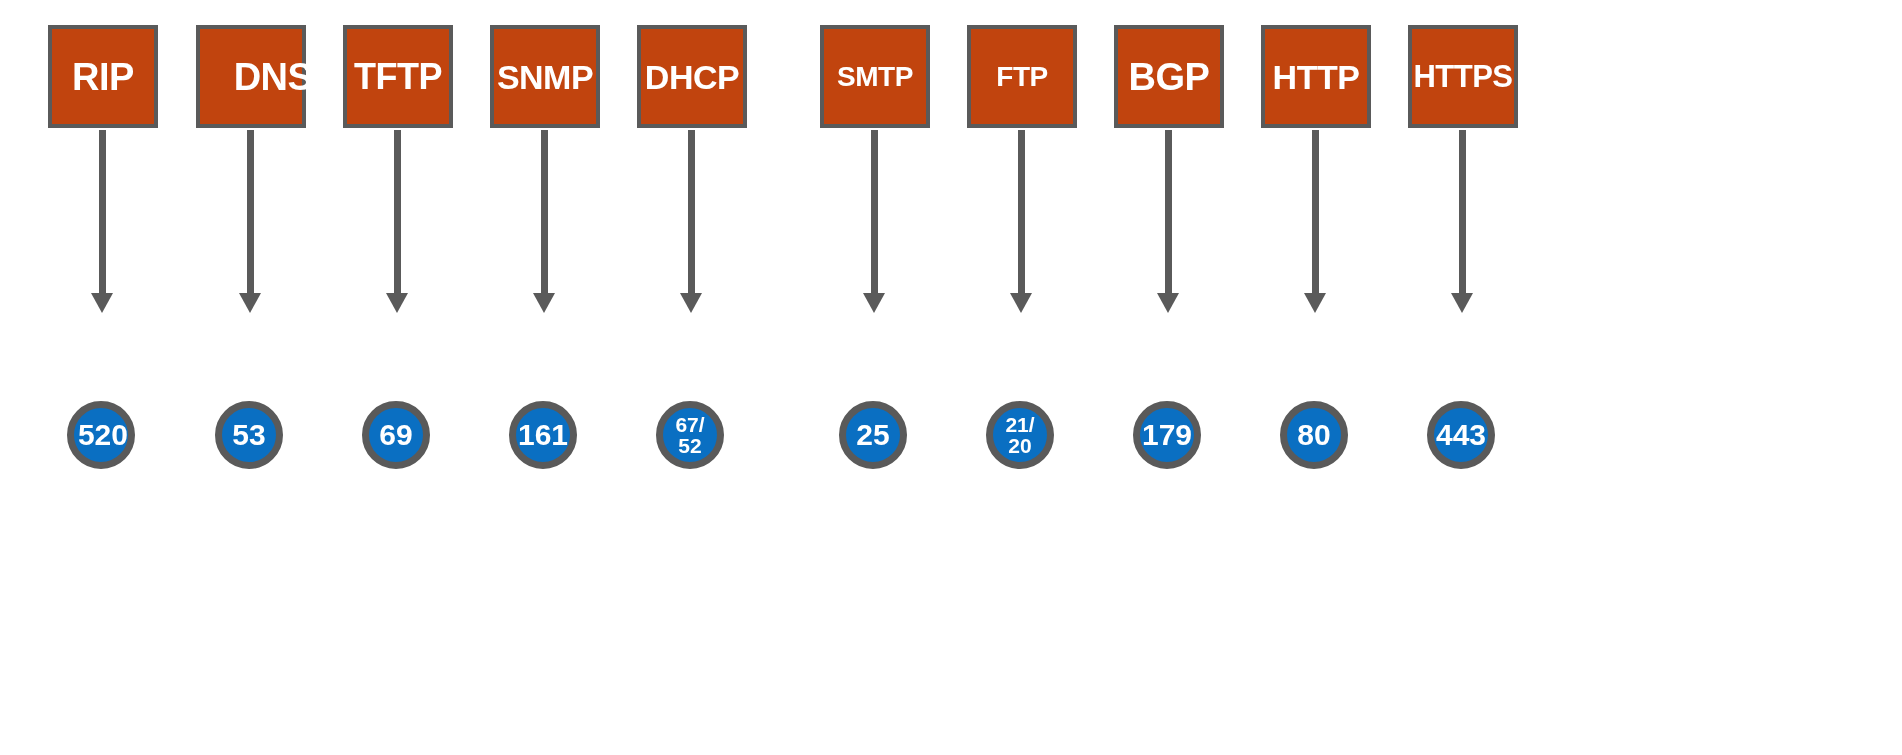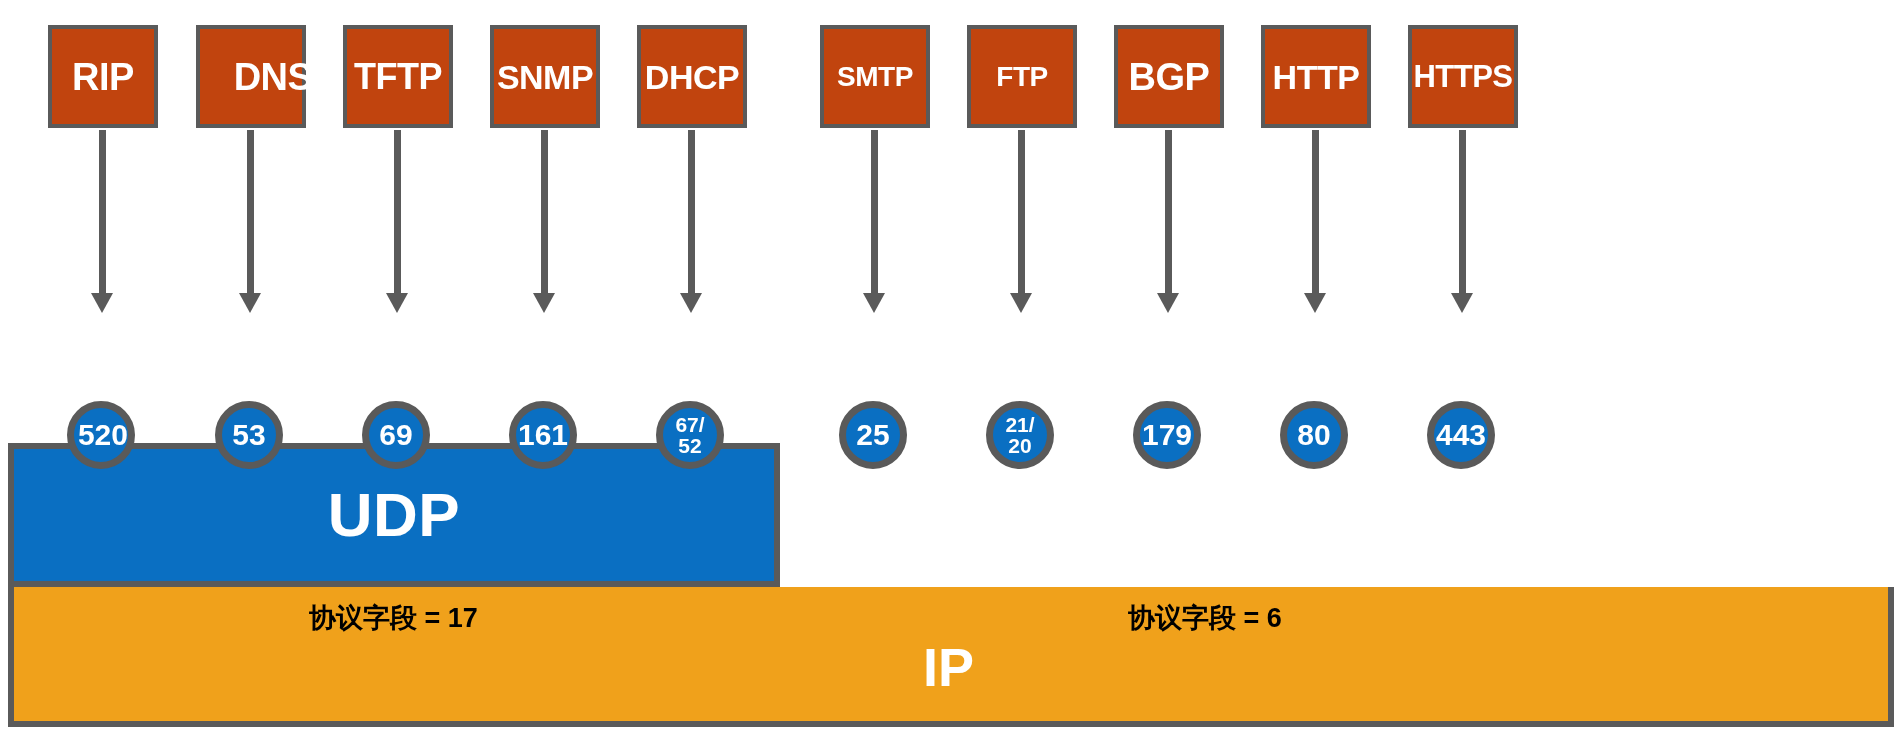--- a/index.html
+++ b/index.html
@@ -178,29 +178,21 @@
     <div class="arrow-shaft" style="left:1165px;top:130px;height:165px;"></div>
     <div class="arrow-head" style="left:1157px;top:293px;"></div>
 
     <div class="arrow-shaft" style="left:1312px;top:130px;height:165px;"></div>
     <div class="arrow-head" style="left:1304px;top:293px;"></div>
 
     <div class="arrow-shaft" style="left:1459px;top:130px;height:165px;"></div>
     <div class="arrow-head" style="left:1451px;top:293px;"></div>
   </div>
 
-  <div class="transport-band" style="left:8px;top:443px;width:772px;height:144px;">
-    <span class="band-label">UDP</span>
-  </div>
-
-  <div class="ip-band" style="left:8px;top:587px;width:1886px;height:140px;">
-    <span class="proto-field-note" style="left:295px;top:18px;">协议字段 = 17</span>
-    <span class="proto-field-note" style="left:1114px;top:18px;">协议字段 = 6</span>
-    <span class="ip-label" style="left:909px;top:53px;">IP</span>
-  </div>
+
 
   <div>
     <div class="port-circle" style="left:67px;top:401px;width:68px;height:68px;align-items:flex-end;">
       <span class="port-text one-line">520</span>
     </div>
     <div class="port-circle" style="left:215px;top:401px;width:68px;height:68px;">
       <span class="port-text one-line">53</span>
     </div>
     <div class="port-circle" style="left:362px;top:401px;width:68px;height:68px;">
       <span class="port-text one-line">69</span>

